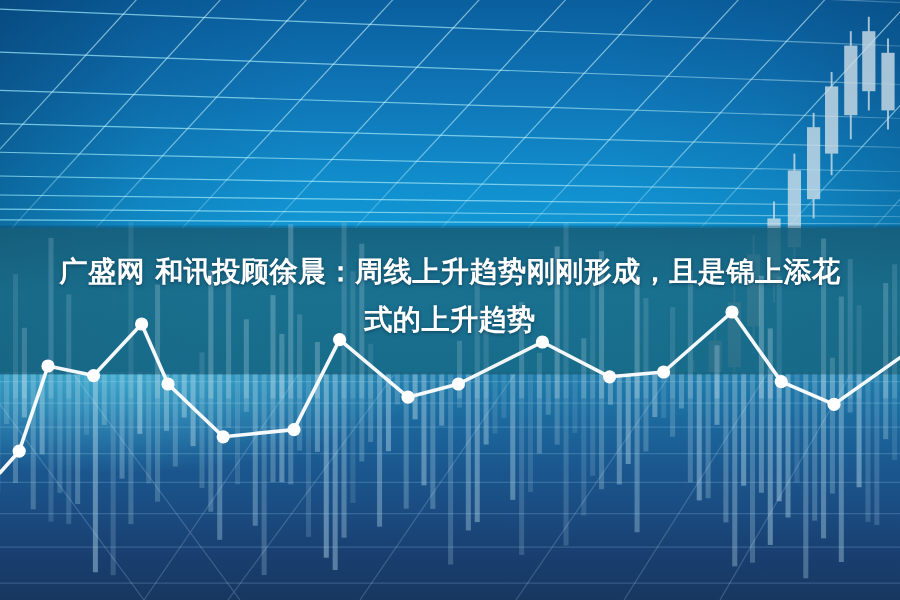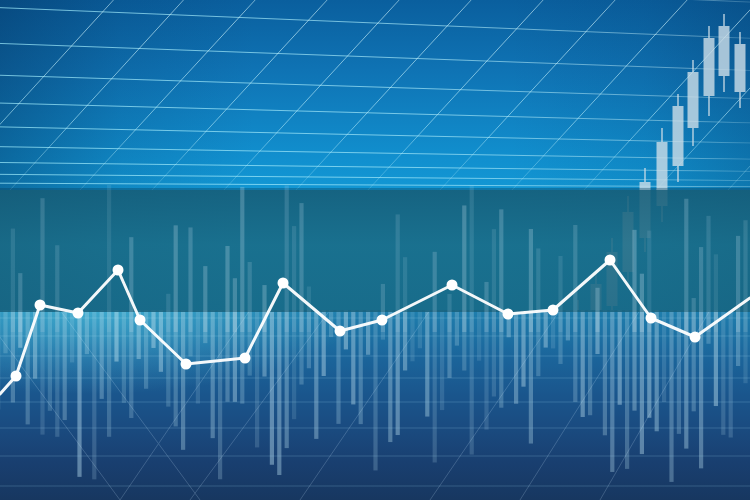--- a/index.html
+++ b/index.html
@@ -383,14 +383,16 @@
         <circle cx="382" cy="320" r="5.5"></circle>
         <circle cx="452" cy="285" r="5.5"></circle>
         <circle cx="508" cy="314" r="5.5"></circle>
         <circle cx="553" cy="310" r="5.5"></circle>
         <circle cx="610" cy="260" r="5.5"></circle>
         <circle cx="651" cy="318" r="5.5"></circle>
         <circle cx="695" cy="337" r="5.5"></circle>
       </g>
   </svg>
 
+  <div id="title">广盛网 和讯投顾徐晨：周线上升趋势刚刚形成，且是锦上添花
+式的上升趋势</div>
 
 </div>
 
 </body></html>

